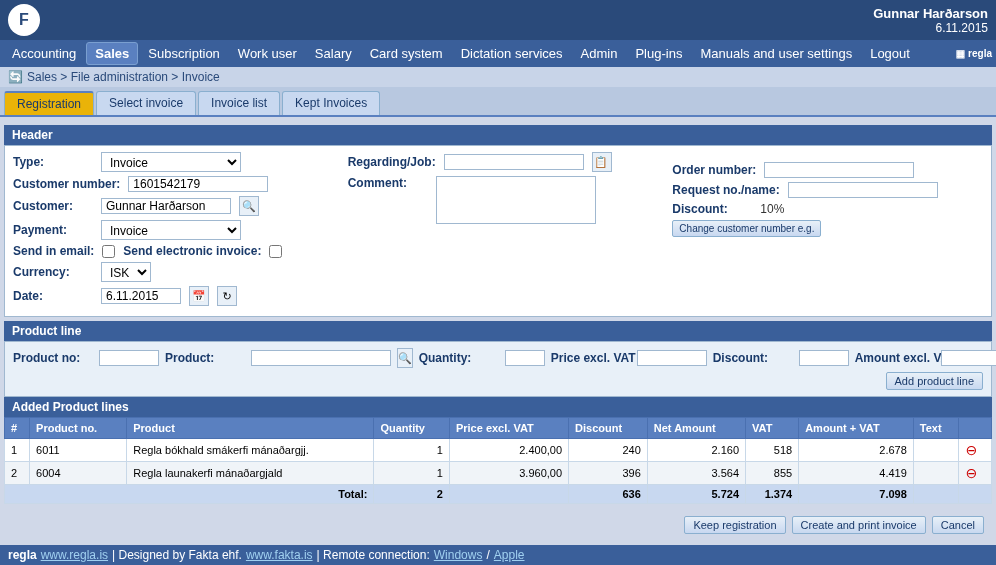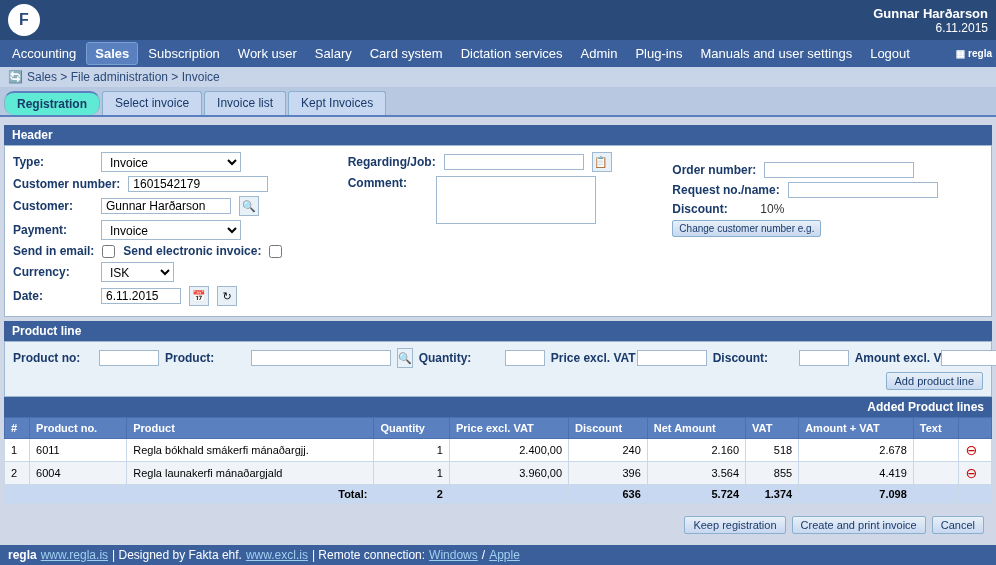--- a/index.html
+++ b/index.html
@@ -19,21 +19,21 @@
     .regla-logo { margin-left: auto; color: white; font-size: 13px; font-weight: bold; display: flex; align-items: center; gap: 3px; }
     .regla-logo span { font-size: 10px; }
 
     
     .breadcrumb { background: #c8d4e8; padding: 3px 8px; display: flex; align-items: center; gap: 4px; font-size: 11px; color: #2a4a7a; }
     .breadcrumb-icon { color: #e0a020; }
 
     
     .tabs { background: #b8c8e0; display: flex; gap: 2px; padding: 4px 4px 0 4px; border-bottom: 2px solid #5a80c0; }
     .tab { padding: 4px 12px; cursor: pointer; background: #c8d8f0; border: 1px solid #8aafcf; border-bottom: none; border-radius: 3px 3px 0 0; color: #1a3a6a; }
-    .tab.active { background: #5eead4; font-weight: bold; border-top: 2px solid #5a80c0; border-radius: 10px; }
+    .tab.active { background: #eab308; font-weight: normal; border-top: 2px solid #5a80c0; }
 
     
     .section-header { background: #3a5f9a; color: white; padding: 3px 8px; font-weight: bold; font-size: 12px; margin-top: 4px; }
 
     
     .form-area { background: white; padding: 6px 8px; border: 1px solid #a0b8d0; }
     .form-row { display: flex; align-items: center; gap: 8px; margin-bottom: 4px; flex-wrap: wrap; }
     label { color: #1a3a6a; font-weight: bold; white-space: nowrap; min-width: 80px; }
     input[type=text], select, textarea { border: 1px solid #a0b8d0; padding: 2px 4px; font-size: 12px; background: white; }
     input[type=text] { height: 16px; }
@@ -41,21 +41,21 @@
     textarea { resize: none; font-size: 11px; }
     .btn { border: 1px solid #8aafcf; background: linear-gradient(to bottom, #e8f0f8, #c8d8f0); padding: 2px 8px; cursor: pointer; font-size: 11px; border-radius: 2px; color: #1a3a6a; }
 
     
     .product-form { background: #e8f0f8; padding: 6px 8px; border: 1px solid #a0b8d0; }
     .product-form-row { display: flex; align-items: center; gap: 6px; margin-bottom: 4px; }
     .product-form .btn { margin-left: auto; }
 
     
     .table-section { background: #3a5f9a; }
-    .table-section-header { color: white; padding: 3px 8px; font-weight: bold; text-align: right; }
+    .table-section-header { color: white; padding: 3px 8px; font-weight: bold; }
     table { width: 100%; border-collapse: collapse; }
     table thead tr { background: #5a80c0; color: white; }
     table thead th { padding: 4px 6px; text-align: left; font-size: 11px; border: 1px solid #4a70b0; }
     table tbody tr { background: white; }
     table tbody tr:nth-child(even) { background: #f0f4f8; }
     table tbody td { padding: 3px 6px; border: 1px solid #c8d8e8; font-size: 11px; }
     .total-row td { background: #c8d8f0; font-weight: bold; }
     .del-btn { color: #cc0000; cursor: pointer; font-size: 14px; border: none; background: none; }
 
     
@@ -154,21 +154,21 @@
           </select>
         </div>
         <div class="form-row">
           <label>Send in email:</label>
           <input type="checkbox" style="">
           <label style="min-width:auto;">Send electronic invoice:</label>
           <input type="checkbox" style="">
         </div>
         <div class="form-row">
           <label>Currency:</label>
-          <select style="width:73px;">
+          <select style="width:50px;">
             <option>ISK</option>
           </select>
         </div>
         <div class="form-row">
           <label>Date:</label>
           <input type="text" style="width: 80px;" value="6.11.2015">
           <button class="icon-btn">📅</button>
           <button class="icon-btn">↻</button>
         </div>
       </div>
@@ -293,18 +293,18 @@
     <button class="btn">Create and print invoice</button>
     <button class="btn">Cancel</button>
   </div>
 
 </div>
 
 <div class="bottom-bar">
   <span style="font-weight:bold;">regla</span>
   <a href="#">www.regla.is</a>
   <span>| Designed by Fakta ehf.</span>
-  <a href="#">www.excl.is</a>
+  <a href="#">www.fakta.is</a>
   <span>| Remote connection:</span>
   <a href="#">Windows</a>
   <span>/</span>
   <a href="#">Apple</a>
 </div>
 
 </body></html>

